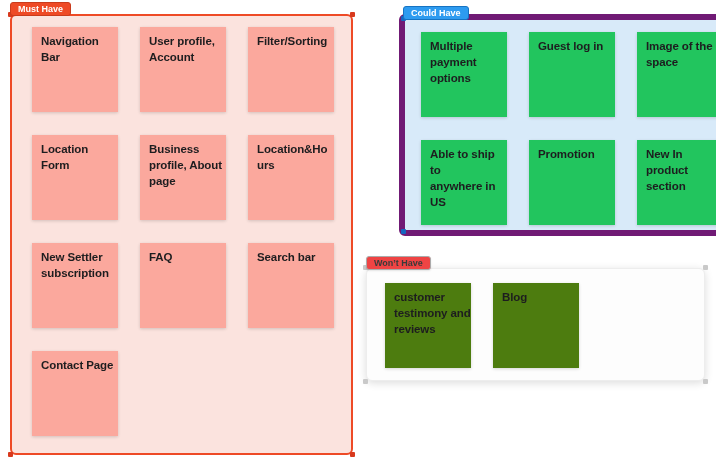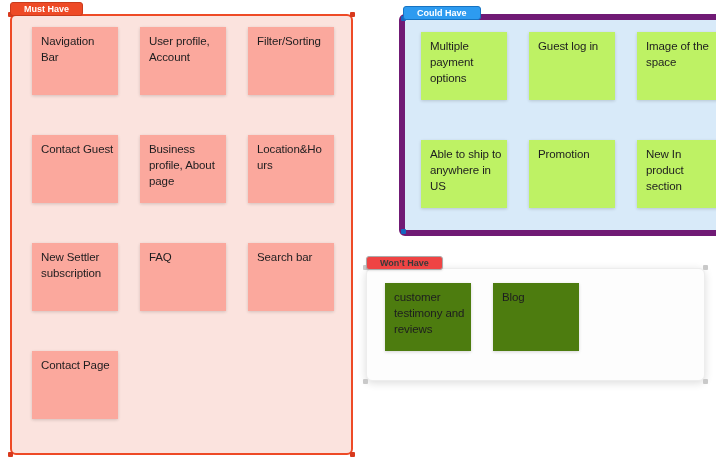--- a/index.html
+++ b/index.html
@@ -30,21 +30,21 @@
     background: #FDFDFD;
     border: 1px solid #EDEDED;
     box-shadow: 0 2px 8px rgba(0,0,0,0.14);
   }
 
   
   .tag {
     position: absolute;
     left: -2px; top: -14px;
     height: 14px; line-height: 13px;
-    padding: 0 13px;
+    padding: 0 7px;
     font-size: 9px; font-weight: 700;
     border-radius: 3px;
     white-space: nowrap;
     z-index: 3;
     text-align: right;
   }
   .must .tag { background: #EE4A26; color: #ffffff; border: 1px solid #C93B1C; }
   .could .tag { background: #2D9BF0; color: #ffffff; border: 1px solid #1673C2; }
   .wont .tag {
     left: -1px; top: -13px;
@@ -76,50 +76,51 @@
     grid-template-columns: repeat(3, 86px);
     grid-auto-rows: 85px;
     column-gap: 22px;
     row-gap: 23px;
   }
   .must .notes  { left: 20px; top: 11px; }
   .could .notes { left: 16px; top: 12px; }
   .wont .notes  { left: 18px; top: 14px; }
 
   .note {
-    width: 86px; height: 68px;
+    width: 86px; height: 85px;
     padding: 6px 0 0 9px;
     font-size: 11.5px;
     line-height: 16px;
     letter-spacing: -0.1px;
     color: #1D1D1F;
     white-space: pre-line;
     box-shadow: 0 1px 3px rgba(0,0,0,0.16);
     cursor: default;
+    font-weight: bold;
   }
   .must .note  { background: #FBA89D; }
-  .could .note { background: #bef264; }
+  .could .note { background: #22c55e; }
   .wont .note  { background: #4d7c0f; }
 </style>
 </head>
 <body>
 
 <div class="section must">
   <div class="handle tl"></div>
   <div class="handle tr"></div>
   <div class="handle bl"></div>
   <div class="handle br"></div>
   <div class="tag">Must Have</div>
   <div class="notes">
     <div class="note">Navigation
 Bar</div>
     <div class="note">User profile,
 Account</div>
     <div class="note">Filter/Sorting</div>
-    <div class="note">Contact Guest</div>
+    <div class="note">Location Form</div>
     <div class="note">Business
 profile, About
 page</div>
     <div class="note">Location&amp;Ho
 urs</div>
     <div class="note">New Settler
 subscription</div>
     <div class="note">FAQ</div>
     <div class="note">Search bar</div>
     <div class="note">Contact Page</div>

